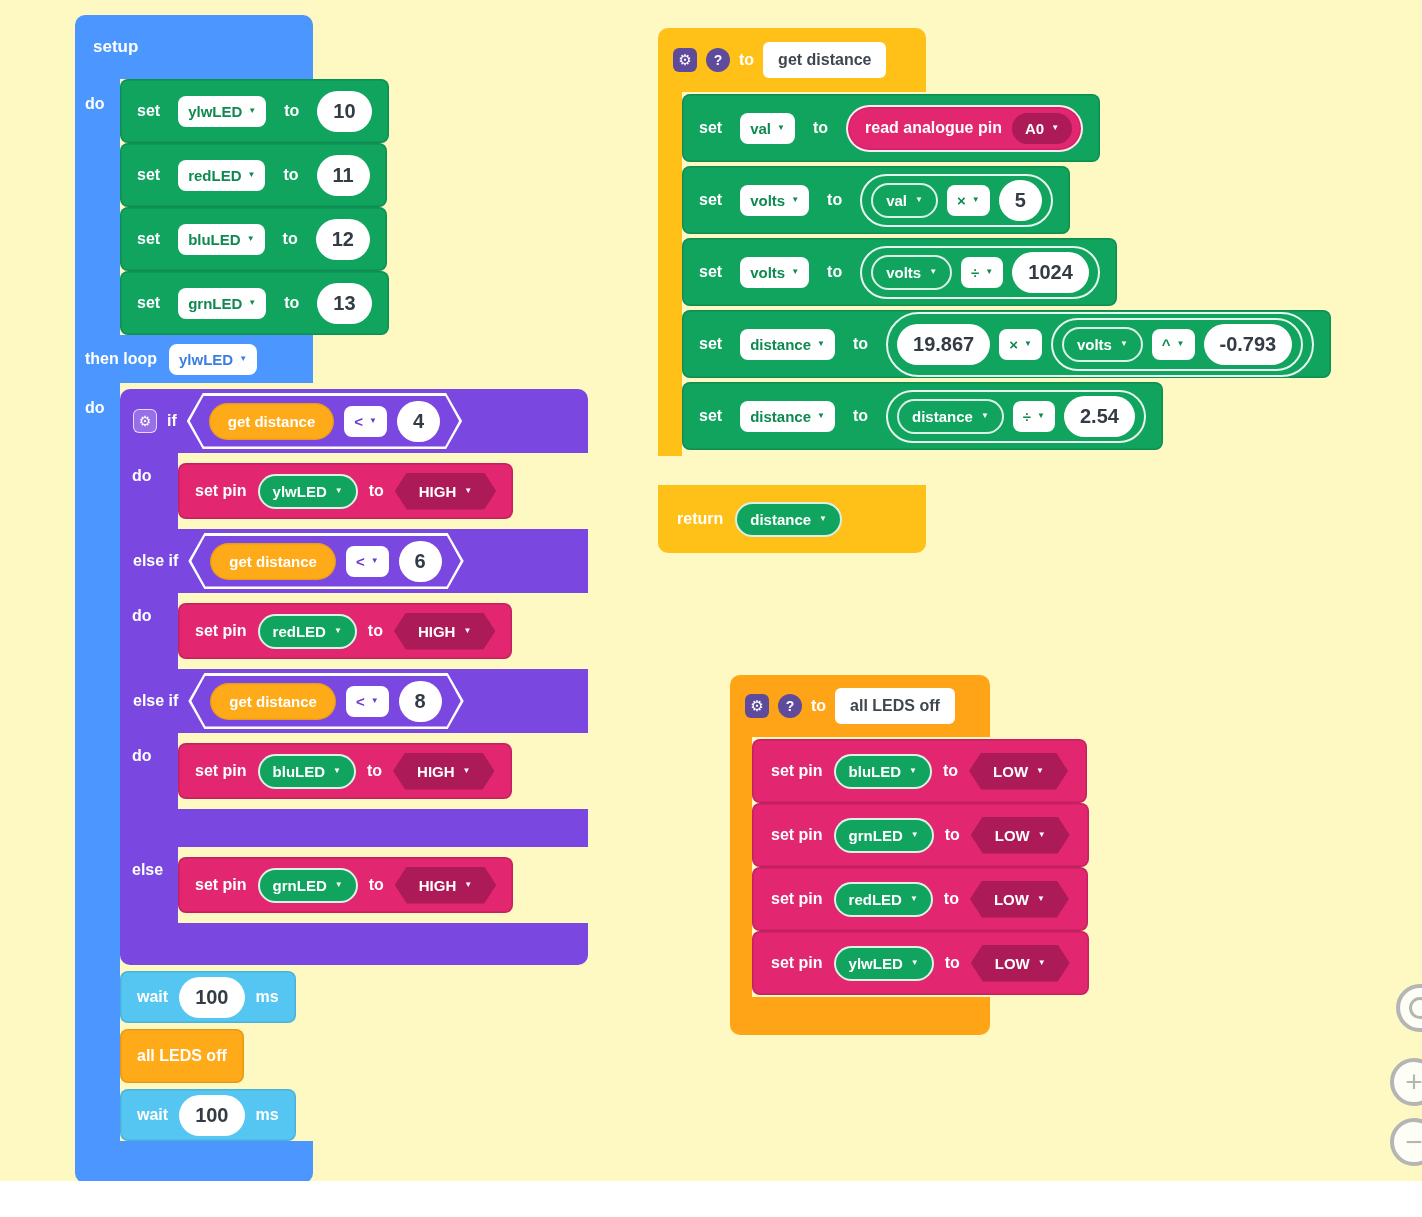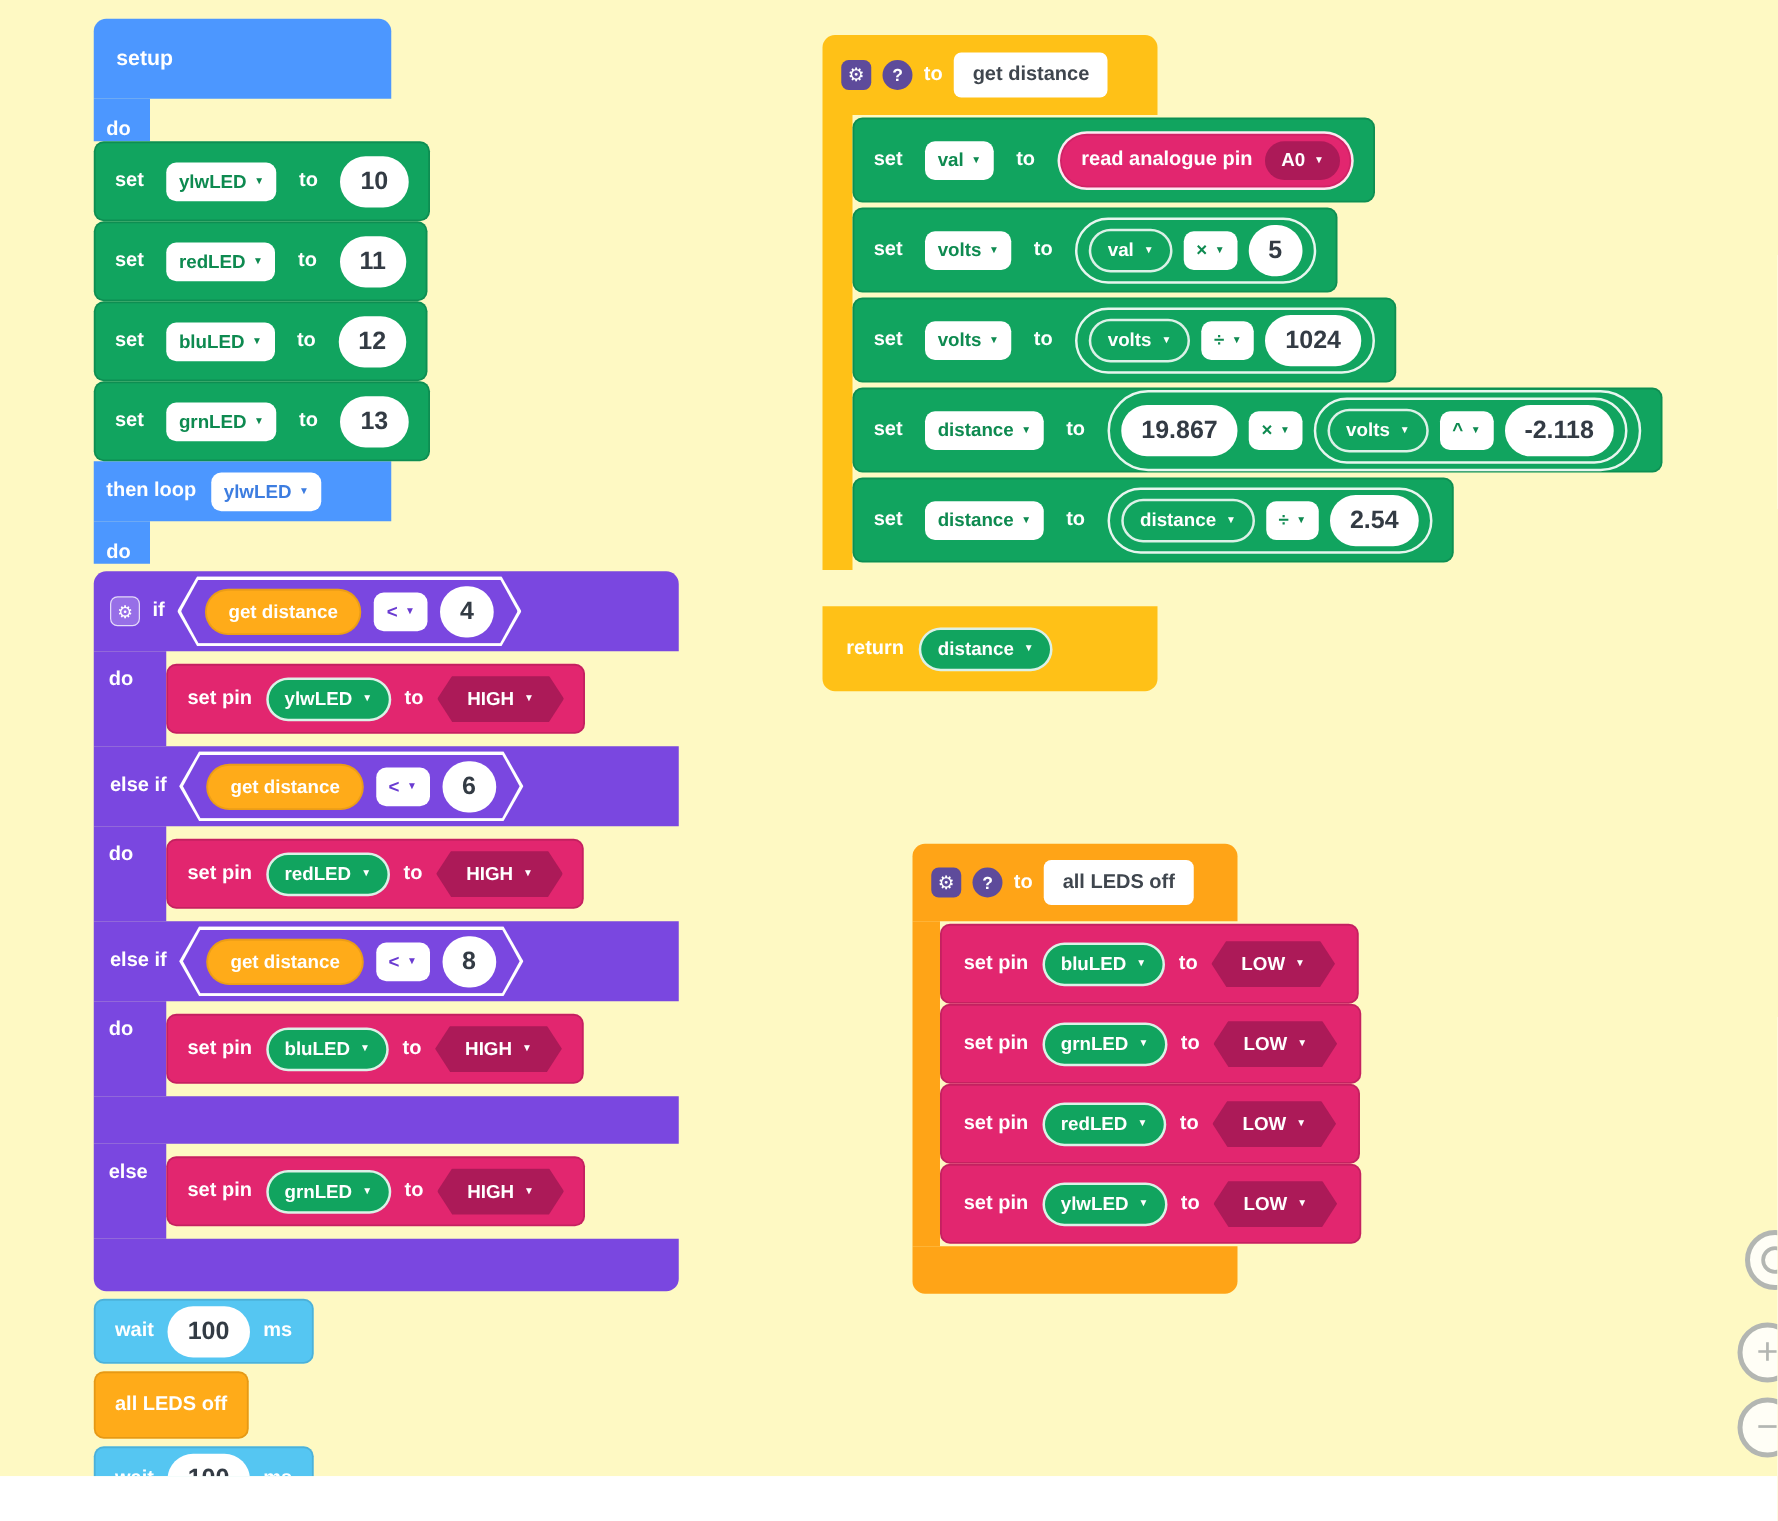--- a/index.html
+++ b/index.html
@@ -31,21 +31,21 @@
     white-space:nowrap;box-shadow:inset 0 0 0 1.5px rgba(0,0,0,.08);}
   .mut-sq,.mut-ci,.mut-if{width:24px;height:24px;display:inline-flex;align-items:center;justify-content:center;color:#fff;flex:none;}
   .mut-sq{border-radius:6px;background:var(--icon-purple);font-size:15px;}
   .mut-ci{border-radius:50%;background:var(--icon-purple);font-size:14px;font-weight:700;}
   .mut-if{border-radius:6px;background:rgba(255,255,255,.22);border:1.5px solid rgba(255,255,255,.75);font-size:14px;}
 
   
   #setup-stack{position:absolute;left:75px;top:15px;}
   .setup-header{width:238px;height:64px;background:var(--blue);border-radius:10px 10px 0 0;
     display:flex;align-items:center;padding-left:18px;}
-  .c-section{display:flex;align-items:stretch;flex-direction:column;}
+  .c-section{display:flex;align-items:stretch;}
   .c-spine{width:45px;flex:none;background:var(--blue);padding:16px 0 0 10px;}
   .c-col{display:flex;flex-direction:column;align-items:flex-start;}
   .then-row{width:238px;height:48px;background:var(--blue);display:flex;align-items:center;gap:12px;padding-left:10px;}
   .setup-footer{width:238px;height:42px;background:var(--blue);border-radius:0 0 10px 10px;}
   .g-set{background:var(--green);border-radius:8px;min-height:64px;display:flex;align-items:center;gap:18px;
     padding:0 17px;box-shadow:inset 0 0 0 1.5px rgba(0,0,0,.13);width:max-content;}
   .fn-row{min-height:68px;margin-bottom:4px;}
 
   
   #if-block{margin-top:6px;}
@@ -400,21 +400,21 @@
             </span>
             <span class="expr">
               <span class="varpill">
                 <span>volts</span>
                 <span class="tri">▼</span>
               </span>
               <span class="dd dd-green">
                 <span>^</span>
                 <span class="tri">▼</span>
               </span>
-              <span class="numpill">-2.118</span>
+              <span class="numpill">-0.793</span>
             </span>
           </span>
         </div>
 
         <div class="g-set fn-row">
           <span class="blk-label">set</span>
           <span class="dd dd-green">
             <span>distance</span>
             <span class="tri">▼</span>
           </span>

